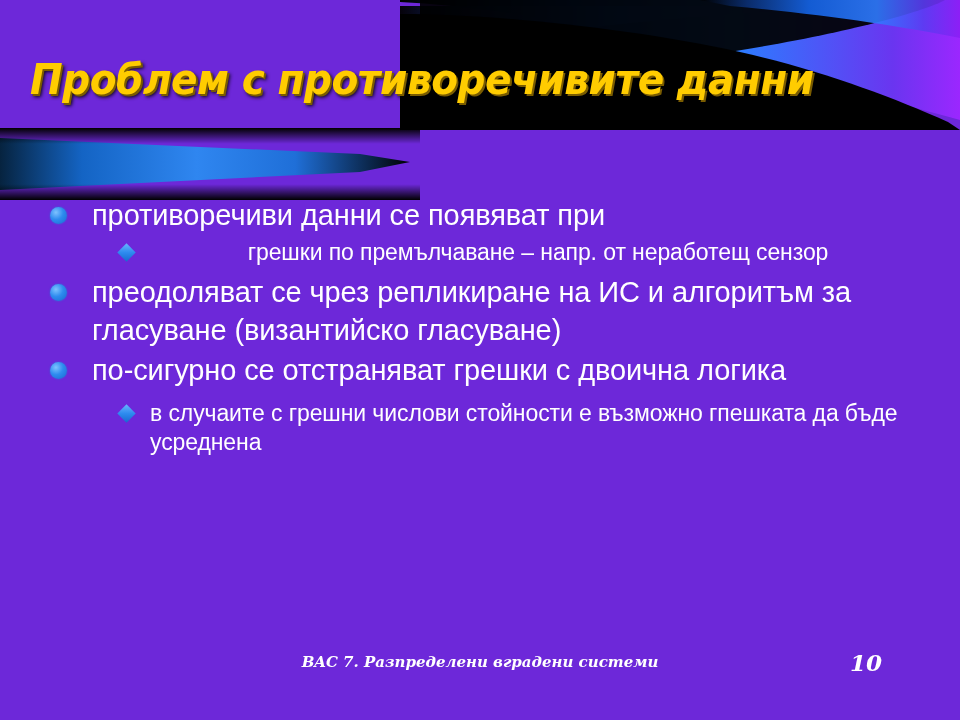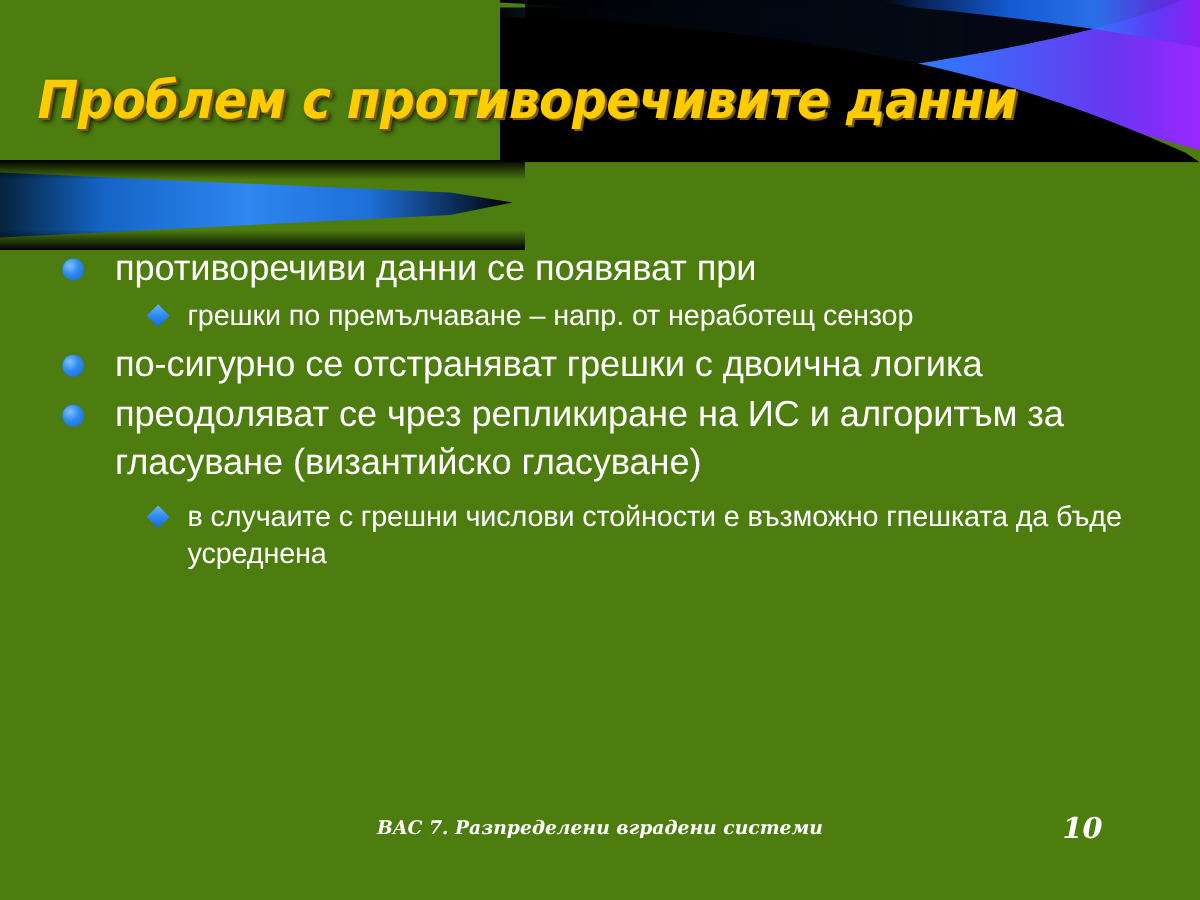--- a/index.html
+++ b/index.html
@@ -10,21 +10,21 @@
   body {
     width: 960px;
     height: 720px;
     overflow: hidden;
     font-family: "Liberation Sans", sans-serif;
   }
   #slide {
     position: relative;
     width: 960px;
     height: 720px;
-    background: #4d7c0f;
+    background: #6d28d9;
     overflow: hidden;
   }
 
   
   .swoosh-wrap {
     position: absolute;
     top: 0;
     right: 0;
     width: 560px;
     height: 130px;
@@ -108,21 +108,21 @@
   .lvl2 > .marker {
     position: absolute;
     left: 84px;
     top: 8px;
     width: 13px;
     height: 13px;
     background: linear-gradient(135deg, #69b4ff 0%, #2E8BEF 50%, #1769d0 100%);
     transform: rotate(45deg);
   }
 
-  .group-sub { margin-top: 4px; margin-bottom: 6px; }
+  .group-sub { margin-top: 4px; margin-bottom: 6px; text-align: center; }
   .group-sub-last { margin-top: 10px; }
 
   
   .footer {
     position: absolute;
     left: 0;
     top: 652px;
     width: 960px;
     height: 60px;
   }
@@ -222,26 +222,26 @@
     <div class="group-sub">
       <div class="lvl2">
         <span class="marker"></span>
         <span>грешки по премълчаване – напр. от неработещ сензор</span>
       </div>
 
     </div>
 
     <div class="lvl1">
       <span class="marker"></span>
-      <span>по-сигурно се отстраняват грешки с двоична логика</span>
+      <span>преодоляват се чрез репликиране на ИС и алгоритъм за гласуване (византийско гласуване)</span>
     </div>
 
     <div class="lvl1">
       <span class="marker"></span>
-      <span>преодоляват се чрез репликиране на ИС и алгоритъм за гласуване (византийско гласуване)</span>
+      <span>по-сигурно се отстраняват грешки с двоична логика</span>
     </div>
 
     <div class="group-sub-last">
       <div class="lvl2">
         <span class="marker"></span>
         <span>в случаите с грешни числови стойности е възможно гпешката да бъде усреднена</span>
       </div>
     </div>
 
   </div>

